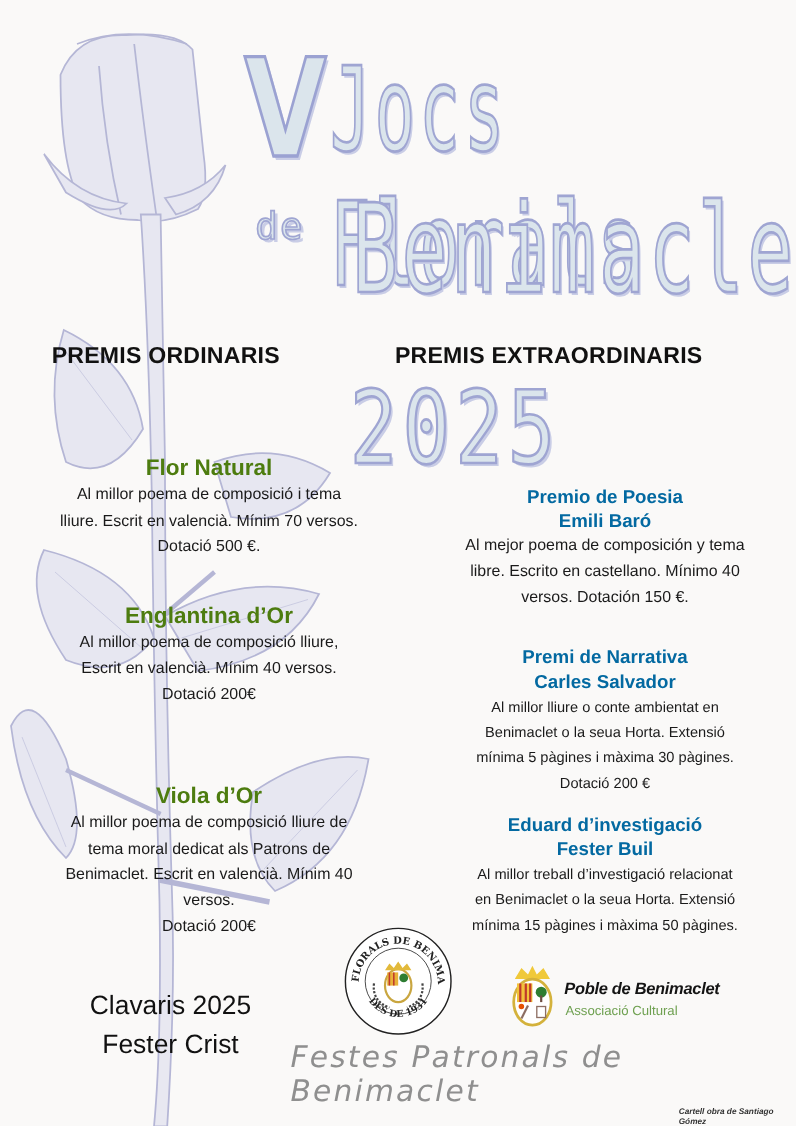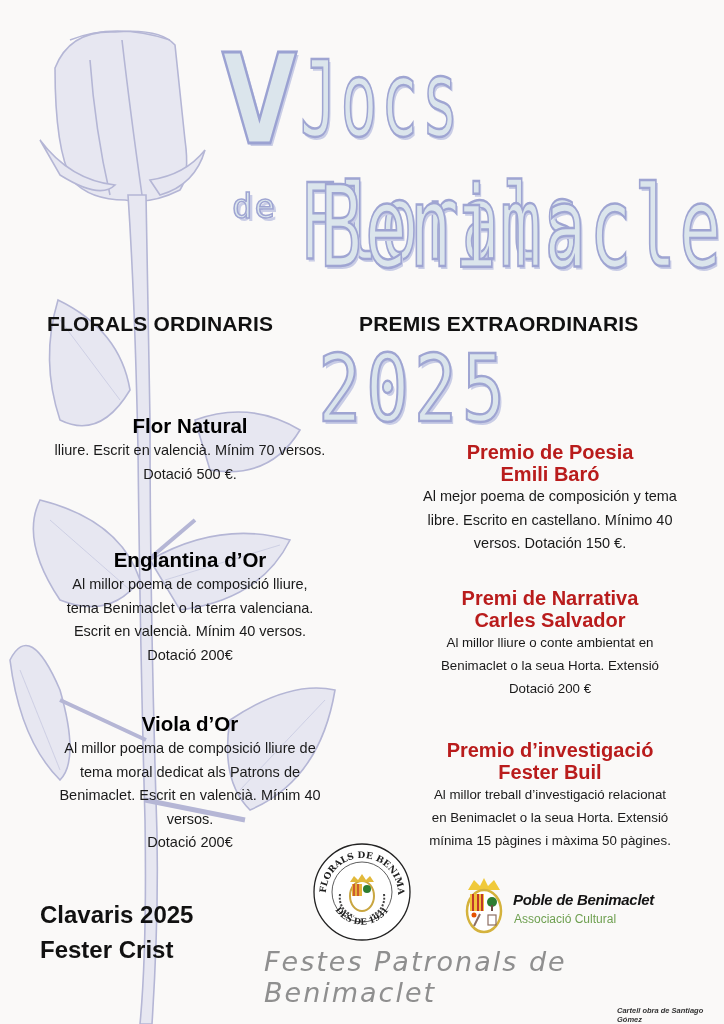--- a/index.html
+++ b/index.html
@@ -18,25 +18,25 @@
     text-shadow:3px 3px 0 #c9cde6;
   }
   #title-v { left:222px; top:28px; font-size:124px; font-family:"DejaVu Sans", sans-serif; font-weight:bold; -webkit-text-stroke:3px #9ba2d2; transform:scaleX(0.78); transform-origin:left top; }
   #title-jocs { left:300px; top:38px; font-size:106px; transform:scaleX(0.58); transform-origin:left top; letter-spacing:6px; }
   #title-de { left:232px; top:186px; font-size:34px; -webkit-text-stroke:1.5px #9fa5d2; }
   #title-benimaclet { left:320px; top:162px; font-size:112px; transform:scaleX(0.62); transform-origin:left top; letter-spacing:5px; }
   #year { left:318px; top:336px; font-size:92px; transform:scaleX(0.78); transform-origin:left top; letter-spacing:6px; }
 
   .section-h { position:absolute; font-weight:bold; font-size:21px; color:#111; letter-spacing:0.2px; }
   .prize { position:absolute; text-align:center; }
-  .prize h3 { margin:0; font-weight:bold; font-size:20.5px; line-height:26px; color:#000000; }
-  .prize h4 { margin:0; font-weight:bold; font-size:20px; line-height:22px; color:#b91c1c; }
+  .prize h3 { margin:0; font-weight:bold; font-size:20.5px; line-height:26px; color:#4d7c0f; }
+  .prize h4 { margin:0; font-weight:bold; font-size:17px; line-height:22px; color:#0369a1; }
   .prize p { margin:0; font-size:14.5px; line-height:23.5px; color:#1a1a1a; }
   .prize p.small { font-size:13.3px; line-height:23px; }
-  .clavaris { position:absolute; left:40px; top:897px; width:230px; text-align:left; font-weight:bold; font-size:24px; line-height:35px; }
+  .clavaris { position:absolute; left:40px; top:897px; width:230px; text-align:center; font-weight:normal; font-size:24px; line-height:35px; }
   #festes { left:264px; top:946px; font-family:"DejaVu Sans", sans-serif; font-style:italic; font-size:27px; color:#8f8f8f; letter-spacing:2px; }
   #credit { left:617px; top:1006px; font-size:7.5px; font-style:italic; font-weight:bold; color:#333; }
   #poble-name { left:513px; top:891px; font-size:15px; font-style:italic; font-weight:bold; color:#141414; letter-spacing:-0.3px; }
   #poble-sub { left:514px; top:912px; font-size:12px; color:#6ea050; }
 </style>
 </head>
 <body>
 
 <svg id="rose" viewBox="0 0 724 1024" xmlns="http://www.w3.org/2000/svg">
   <g fill="#e4e5f0" stroke="#a9abd0" stroke-width="1.6" opacity="0.85">
@@ -66,33 +66,33 @@
     <path d="M60 320 L120 400 M50 520 L130 590 M165 580 L280 545 M20 670 L60 770 M240 790 L325 700"></path>
   </g>
 </svg>
 
 <div class="letter" id="title-v">V</div>
 <div class="letter" id="title-jocs">Jocs Florals</div>
 <div class="letter" id="title-de">de</div>
 <div class="letter" id="title-benimaclet">Benimaclet</div>
 <div class="letter" id="year">2025</div>
 
-<div class="section-h" style="left:47px; top:312px;">FLORALS ORDINARIS</div>
+<div class="section-h" style="left:47px; top:312px;">PREMIS ORDINARIS</div>
 <div class="section-h" style="left:359px; top:312px;">PREMIS EXTRAORDINARIS</div>
 
 <div class="prize" style="left:20px; top:413px; width:340px;">
   <h3>Flor Natural</h3>
+  <p>Al millor poema de composició i tema</p>
   <p>lliure. Escrit en valencià. Mínim 70 versos.</p>
   <p>Dotació 500 €.</p>
 </div>
 
 <div class="prize" style="left:20px; top:547px; width:340px;">
   <h3>Englantina d’Or</h3>
   <p>Al millor poema de composició lliure,</p>
-  <p>tema Benimaclet o la terra valenciana.</p>
   <p>Escrit en valencià. Mínim 40 versos.</p>
   <p>Dotació 200€</p>
 </div>
 
 <div class="prize" style="left:20px; top:711px; width:340px;">
   <h3>Viola d’Or</h3>
   <p>Al millor poema de composició lliure de</p>
   <p>tema moral dedicat als  Patrons de</p>
   <p>Benimaclet. Escrit en valencià. Mínim 40</p>
   <p>versos.</p>
@@ -105,25 +105,26 @@
   <p>Al mejor poema de composición y tema</p>
   <p>libre. Escrito en castellano. Mínimo 40</p>
   <p>versos. Dotación 150 €.</p>
 </div>
 
 <div class="prize" style="left:385px; top:587px; width:330px;">
   <h4>Premi de Narrativa</h4>
   <h4>Carles Salvador</h4>
   <p class="small">Al millor lliure o conte ambientat en</p>
   <p class="small">Benimaclet o la seua Horta. Extensió</p>
+  <p class="small">mínima 5 pàgines i màxima 30 pàgines.</p>
   <p class="small">Dotació 200 €</p>
 </div>
 
 <div class="prize" style="left:385px; top:739px; width:330px;">
-  <h4>Premio d’investigació</h4>
+  <h4>Eduard d’investigació</h4>
   <h4>Fester Buil</h4>
   <p class="small">Al millor treball d’investigació relacionat</p>
   <p class="small">en Benimaclet o la seua Horta. Extensió</p>
   <p class="small">mínima 15 pàgines i màxima 50 pàgines.</p>
 </div>
 
 <div class="clavaris">
   <div>Clavaris 2025</div>
   <div>Fester Crist</div>
 </div>

